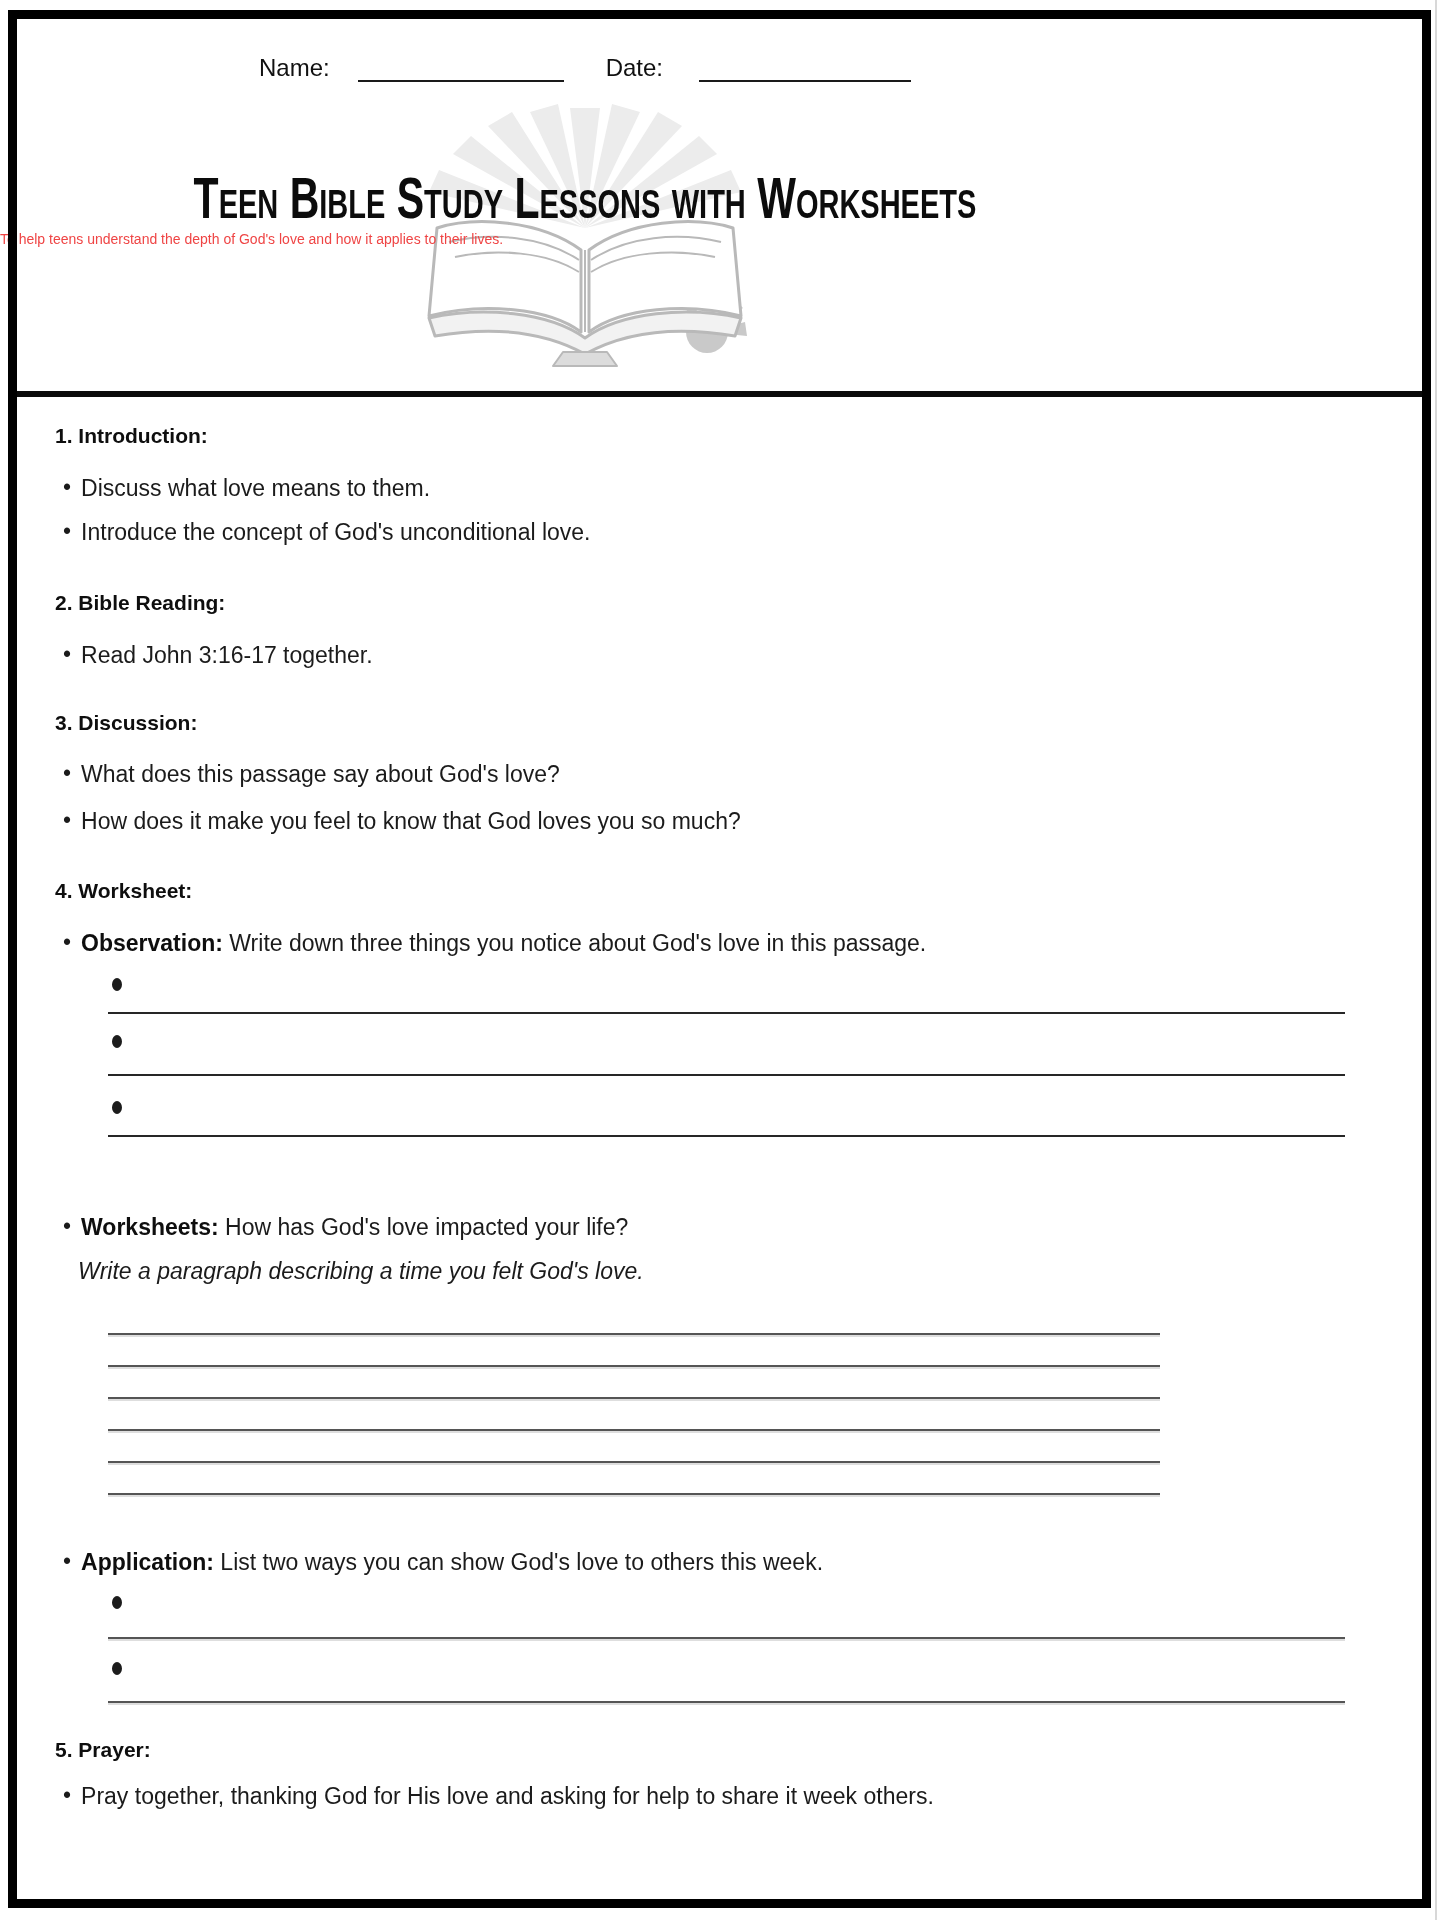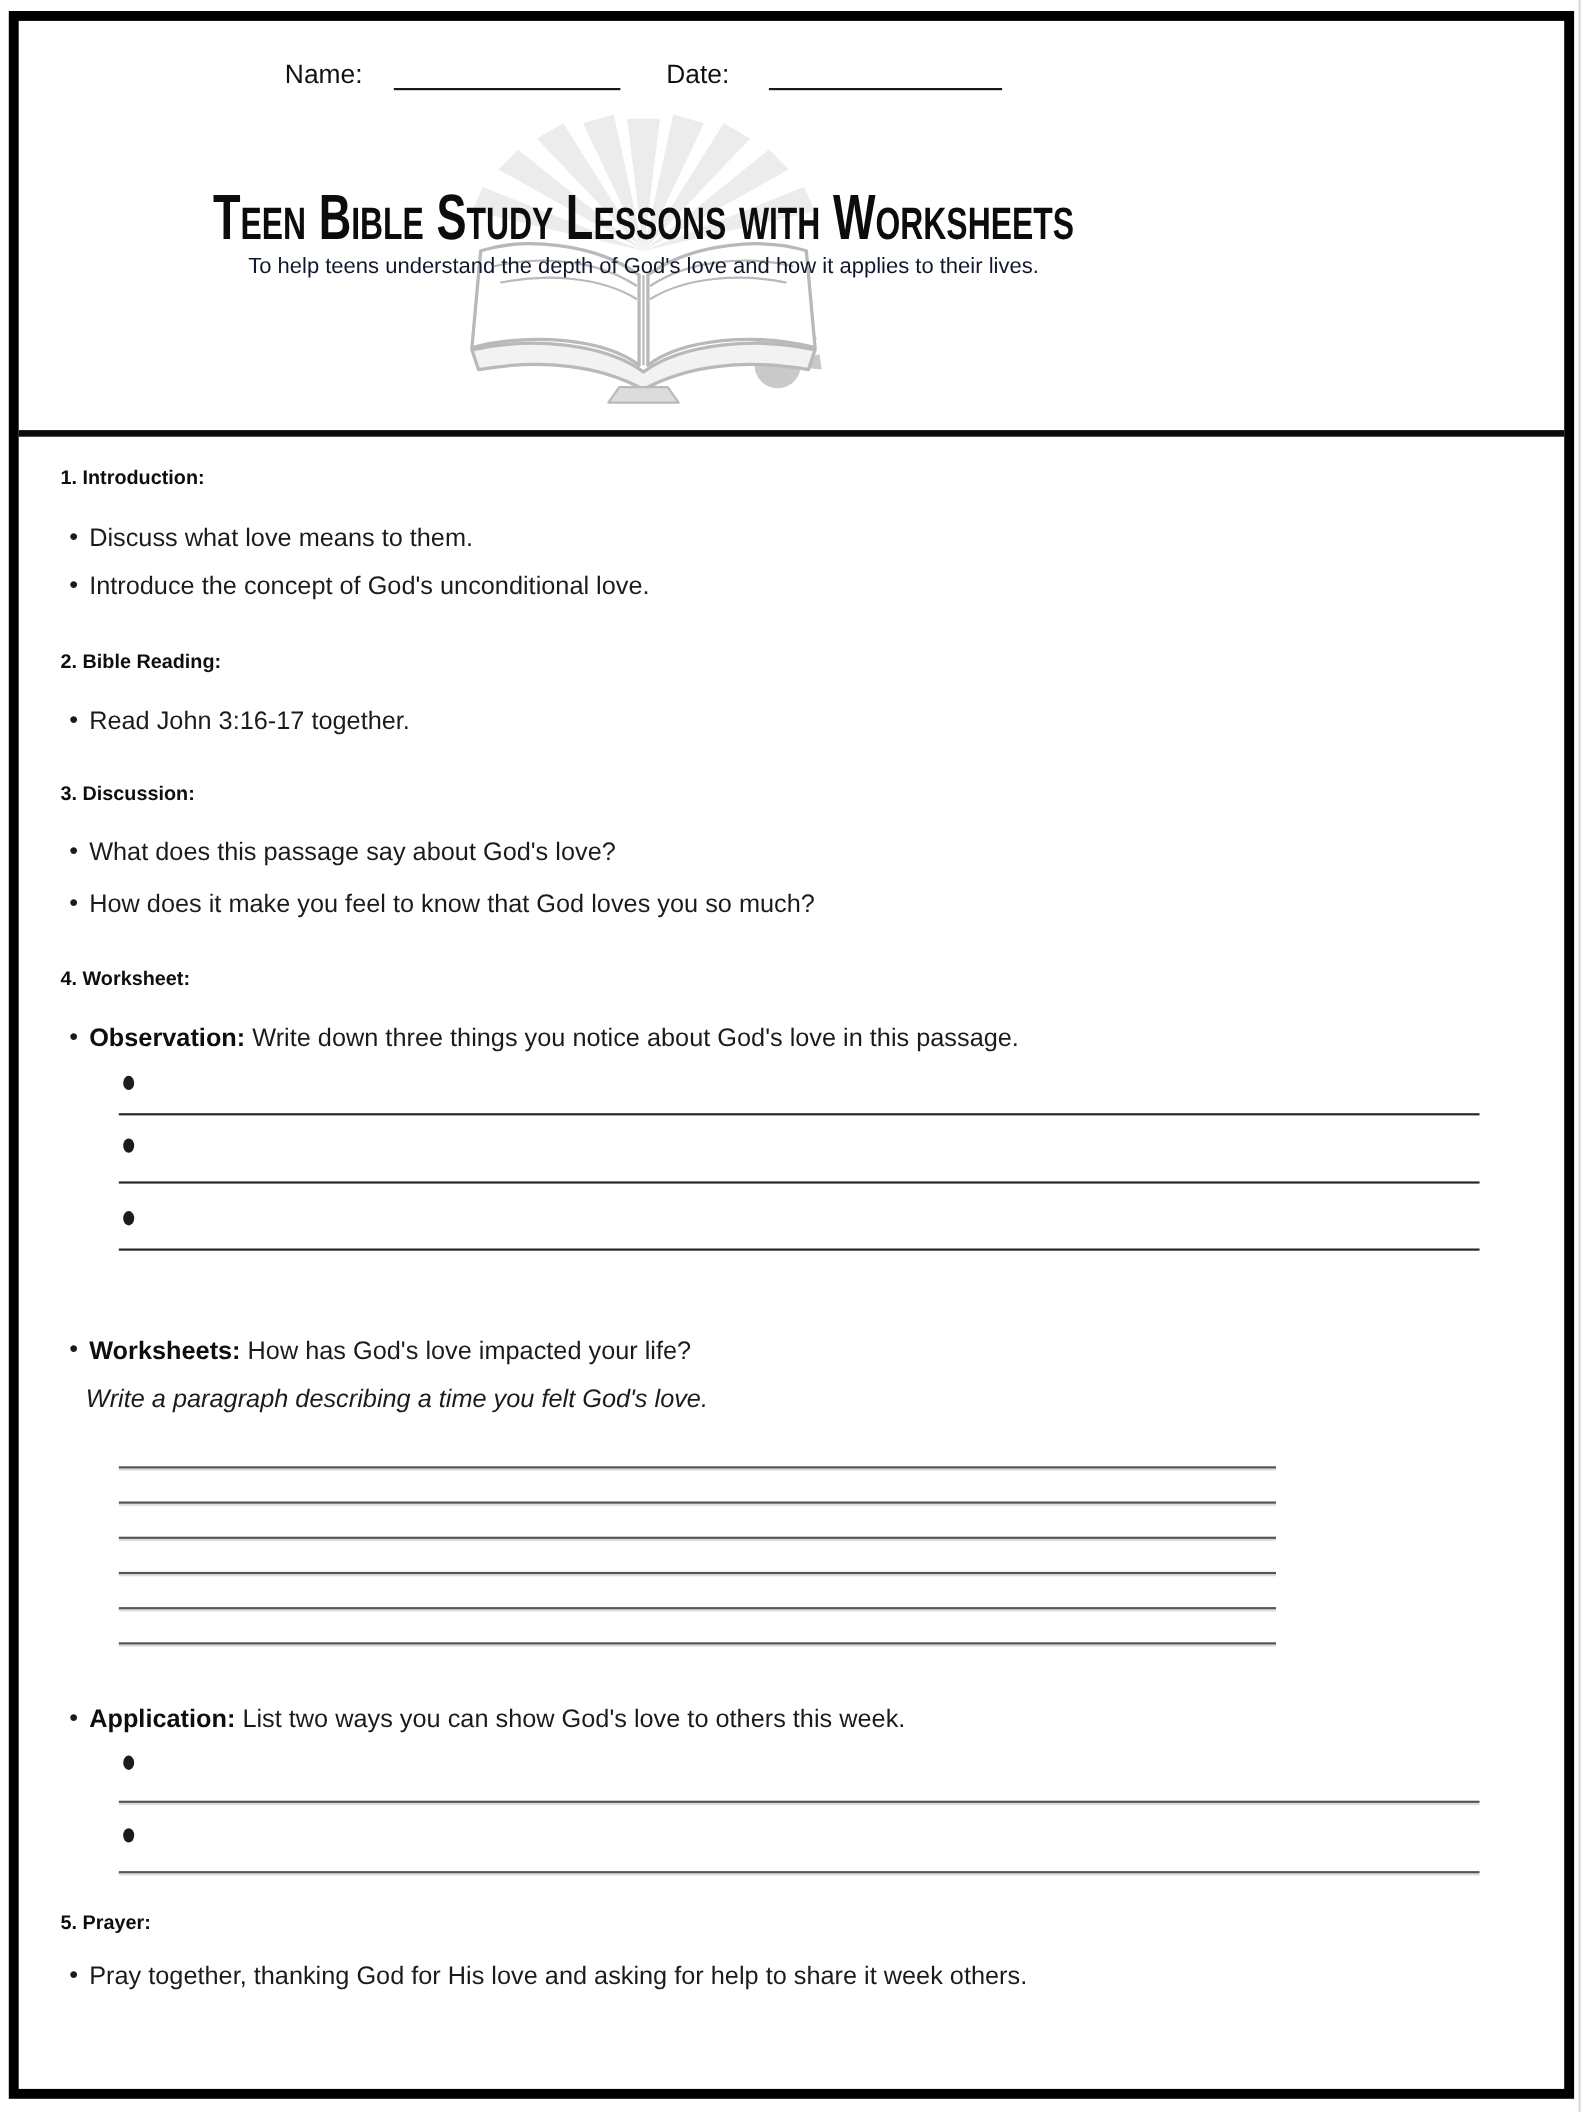--- a/index.html
+++ b/index.html
@@ -27,29 +27,29 @@
   .decoration { position:absolute; left:325px; top:100px; width:520px; height:270px; z-index:1; }
 
   .title {
     position:absolute; top:167px; left:0; width:1170px; text-align:center; z-index:2;
     font-size:41px; line-height:46px; font-weight:600; font-variant:small-caps;
     letter-spacing:0px; color:#0c0c0c;
     transform:scaleY(1.42); transform-origin:50% 10%;
     white-space:nowrap;
   }
   .subtitle {
-    position:absolute; top:231px; left:0; width:1170px; text-align:center; z-index:2;
-    font-size:20px; color:#0f172a;
+    position:absolute; top:231px; left:0; width:1170px; z-index:2;
+    font-size:14px; color:#ef4444;
   }
 
   .divider { position:absolute; left:17px; top:391px; width:1405px; height:6px; background:#0b0b0b; z-index:3; }
 
   
   .row { position:absolute; white-space:nowrap; z-index:2; }
-  .heading { left:55px; font-size:18px; font-weight:bold; color:#0e0e0e; }
+  .heading { left:55px; font-size:21px; font-weight:bold; color:#0e0e0e; }
   .bullet { left:63px; font-size:23px; color:#1b1b1b; }
   .bullet .bdot { display:inline-block; margin-right:10px; transform:translateY(-1px); }
   .bullet b { color:#0e0e0e; }
   .indent2 { left:78px; font-size:23px; color:#1b1b1b;font-style:italic; }
 
   .dot { position:absolute; width:10px; height:13px; border-radius:50%; background:#1c1c1c; z-index:2; }
   .wline { position:absolute; height:2px; background:#262626; z-index:2; }
   .wline.gray { background:#555; box-shadow:0 2px 0 rgba(0,0,0,0.13); }
 </style>
 </head>

